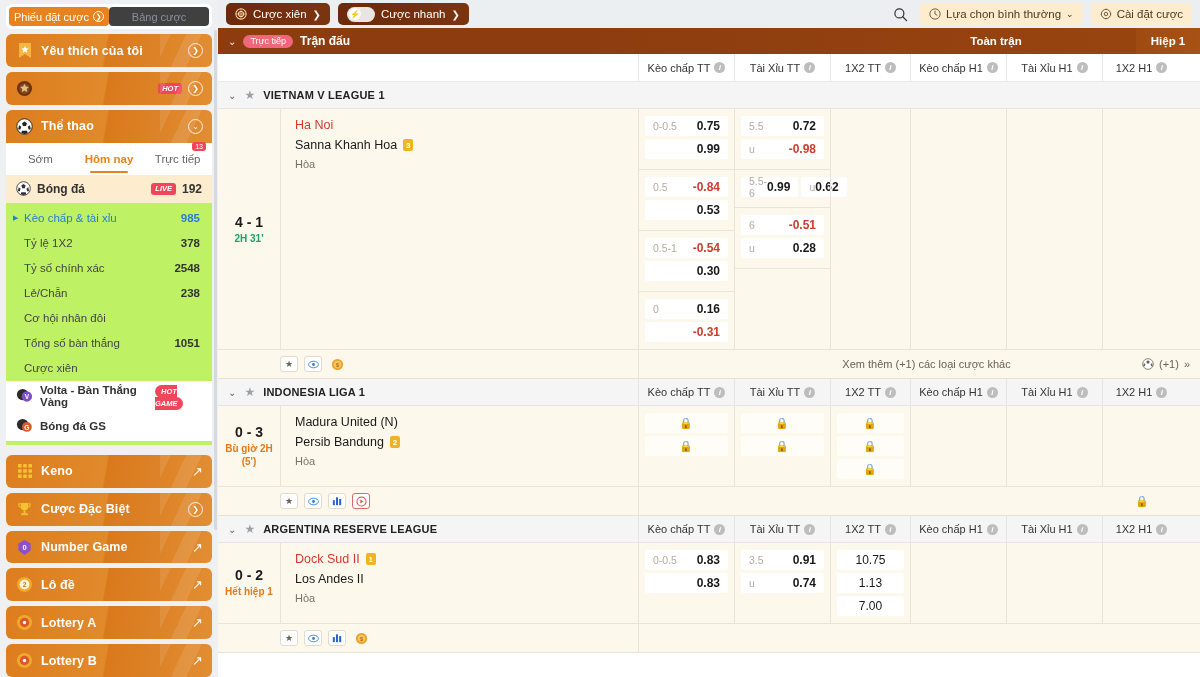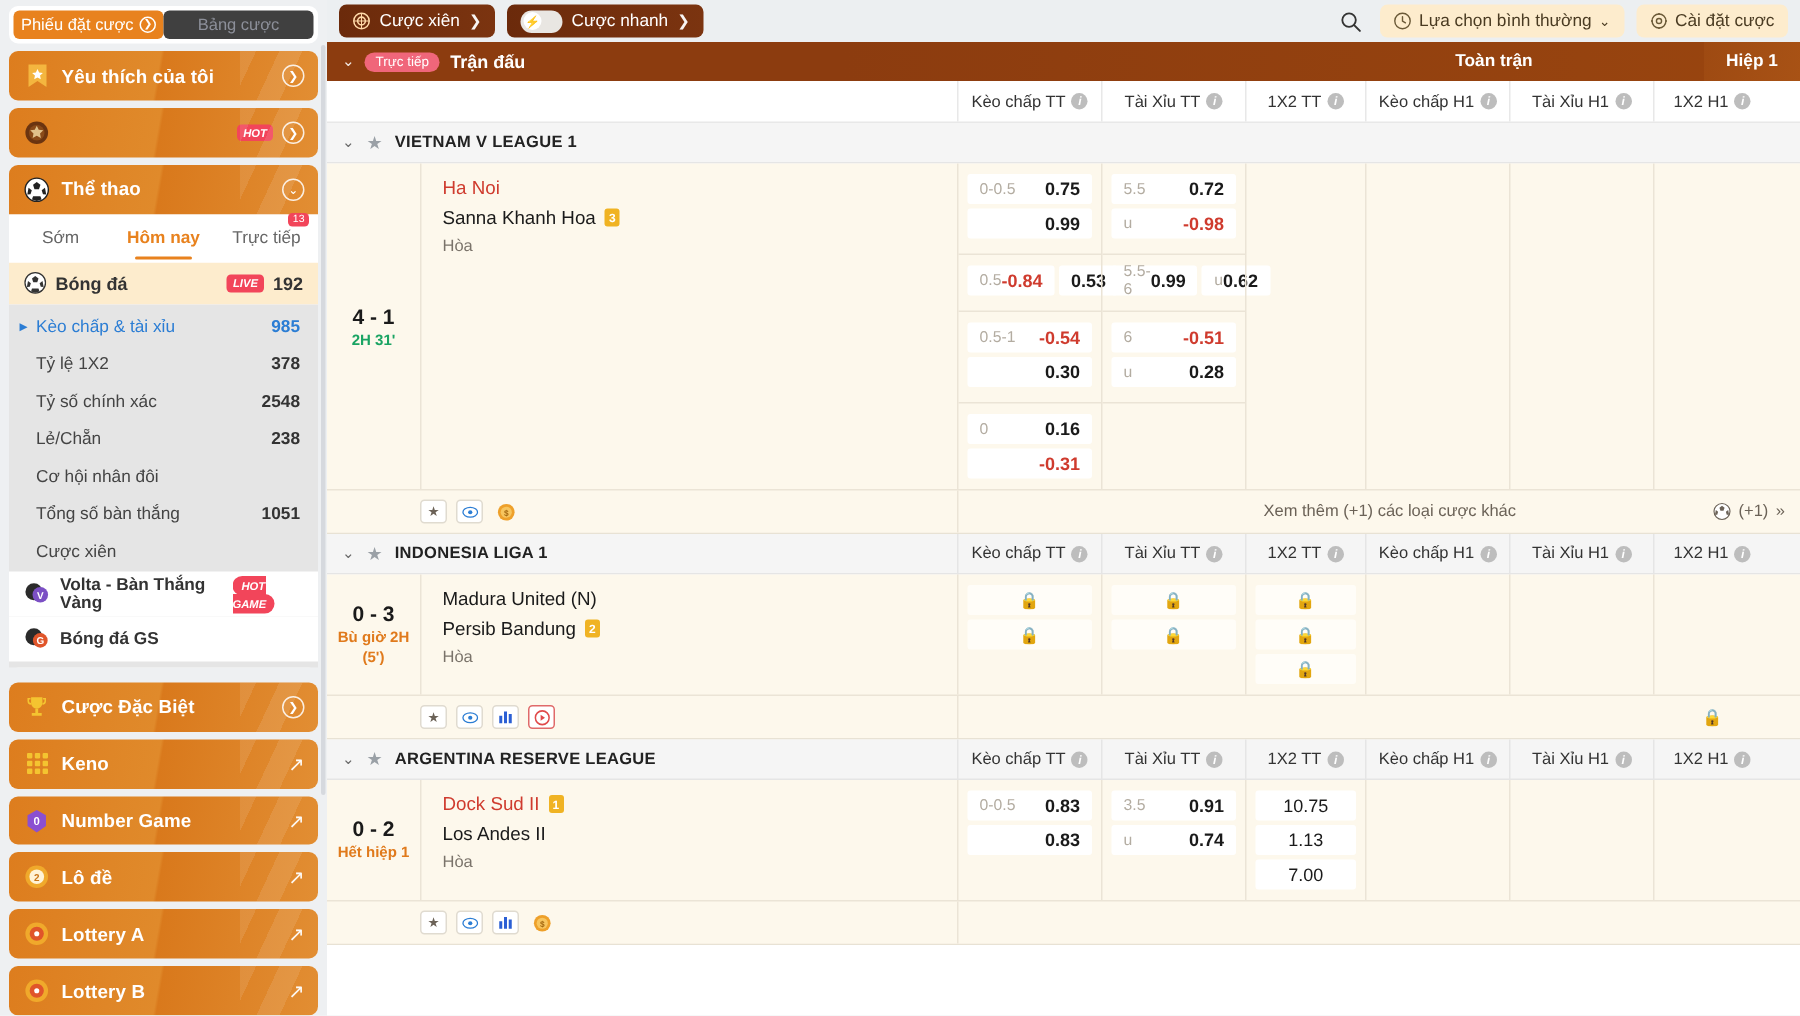--- a/index.html
+++ b/index.html
@@ -96,21 +96,21 @@
     padding:1px 3px; line-height:1;
   }
   .sport-head {
     background:#fdeccd; height:28px; display:flex; align-items:center;
     padding: 0 10px; cursor:pointer;
   }
   .sport-head .lbl{ font-size:12px; font-weight:bold; color:#333; margin-left:6px;}
   .sport-head .right{ margin-left:auto; display:flex; align-items:center; gap:6px;}
   .live-pill{ background:#f2455a;color:#fff;font-size:7.5px;font-weight:bold;font-style:italic;border-radius:3px;padding:2px 4px;line-height:1;}
   .sport-head .num{ font-size:12px; font-weight:bold; color:#333;}
-  .bet-list { background:#e5e5e5; padding: 3px 0 4px 0;}
+  .bet-list { background:#bef264; padding: 3px 0 4px 0;}
   .bet-row {
     height: 25px; display:flex; align-items:center; padding: 0 12px 0 18px;
     font-size: 11.5px; color:#444; cursor:pointer; position:relative;
   }
   .bet-row.sel { color:#2b7dd4; font-weight:normal;}
   .bet-row.sel .num{ color:#2b7dd4; font-weight:bold;}
   .bet-row .caret{ position:absolute; left:7px; color:#2b7dd4; font-size:7px;}
   .bet-row .num { margin-left:auto; font-size:11.5px; font-weight:bold; color:#333;}
   .sub-game-row{
     height:30px; display:flex; align-items:center; padding:0 10px;
@@ -400,35 +400,20 @@
           </span>
           <span>Bóng đá GS</span>
         </div>
       </div>
     </div>
 
     <div style="height:5px;flex:0 0 auto;"></div>
 
     <div class="nav-card">
       <span class="ic">
-        <svg width="17" height="17" viewBox="0 0 18 18">
-            <path d="M5 2h8v4a4 4 0 01-8 0z" fill="#f4c430"></path>
-            <path d="M8 10h2v3H8z" fill="#f4c430"></path>
-            <path d="M5.5 13h7v2h-7z" fill="#f4c430"></path>
-            <path d="M4.6 3H3v1.6a2 2 0 002 2M13.4 3H15v1.6a2 2 0 01-2 2" stroke="#f4c430" stroke-width="1.1" fill="none"></path>
-          </svg>
-      </span>
-      <span class="lbl">Cược Đặc Biệt</span>
-      <span class="right">
-        <span class="circ-btn">❯</span>
-      </span>
-    </div>
-
-    <div class="nav-card">
-      <span class="ic">
         <svg width="16" height="16" viewBox="0 0 16 16">
             <g fill="#f4c430">
               <rect x="1" y="1" width="3.6" height="3.6" rx=".7"></rect>
               <rect x="6.2" y="1" width="3.6" height="3.6" rx=".7"></rect>
               <rect x="11.4" y="1" width="3.6" height="3.6" rx=".7"></rect>
               <rect x="1" y="6.2" width="3.6" height="3.6" rx=".7"></rect>
               <rect x="6.2" y="6.2" width="3.6" height="3.6" rx=".7"></rect>
               <rect x="11.4" y="6.2" width="3.6" height="3.6" rx=".7"></rect>
               <rect x="1" y="11.4" width="3.6" height="3.6" rx=".7"></rect>
               <rect x="6.2" y="11.4" width="3.6" height="3.6" rx=".7"></rect>
@@ -438,20 +423,35 @@
       </span>
       <span class="lbl">Keno</span>
       <span class="right">
         <span class="ext-ic">↗</span>
       </span>
     </div>
 
     <div class="nav-card">
       <span class="ic">
         <svg width="17" height="17" viewBox="0 0 18 18">
+            <path d="M5 2h8v4a4 4 0 01-8 0z" fill="#f4c430"></path>
+            <path d="M8 10h2v3H8z" fill="#f4c430"></path>
+            <path d="M5.5 13h7v2h-7z" fill="#f4c430"></path>
+            <path d="M4.6 3H3v1.6a2 2 0 002 2M13.4 3H15v1.6a2 2 0 01-2 2" stroke="#f4c430" stroke-width="1.1" fill="none"></path>
+          </svg>
+      </span>
+      <span class="lbl">Cược Đặc Biệt</span>
+      <span class="right">
+        <span class="circ-btn">❯</span>
+      </span>
+    </div>
+
+    <div class="nav-card">
+      <span class="ic">
+        <svg width="17" height="17" viewBox="0 0 18 18">
             <path d="M9 1l6.5 3.7v7.6L9 17l-6.5-4.7V4.7z" fill="#8b4fd1"></path>
             <text x="9" y="12" font-size="8" fill="#fff" text-anchor="middle" font-family="Liberation Sans" font-weight="bold">0</text>
           </svg>
       </span>
       <span class="lbl">Number Game</span>
       <span class="right">
         <span class="ext-ic">↗</span>
       </span>
     </div>
 
@@ -620,21 +620,21 @@
               <div style="padding:7px 6px;display:flex;flex-direction:column;gap:3px;">
                 <div class="odd">
                   <span class="hcap">0-0.5</span>
                   <span class="val">0.75</span>
                 </div>
                 <div class="odd">
                   <span class="hcap"></span>
                   <span class="val">0.99</span>
                 </div>
               </div>
-              <div class="oc-sep" style="padding:7px 6px;display:flex;flex-direction:row;gap:3px;">
+              <div class="oc-sep" style="padding:7px 6px;display:flex;flex-direction:column;gap:3px;">
                 <div class="odd">
                   <span class="hcap">0.5</span>
                   <span class="val neg">-0.84</span>
                 </div>
                 <div class="odd">
                   <span class="hcap"></span>
                   <span class="val">0.53</span>
                 </div>
               </div>
               <div class="oc-sep" style="padding:7px 6px;display:flex;flex-direction:column;gap:3px;">

